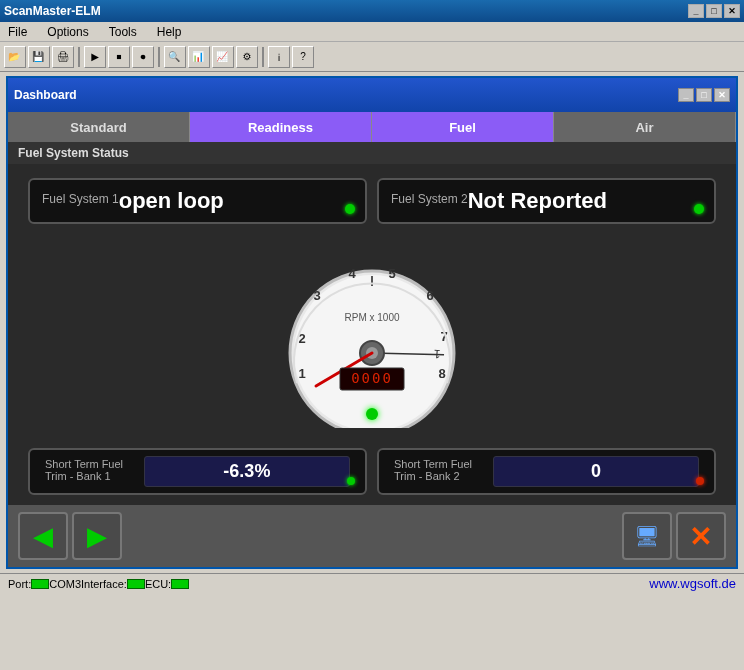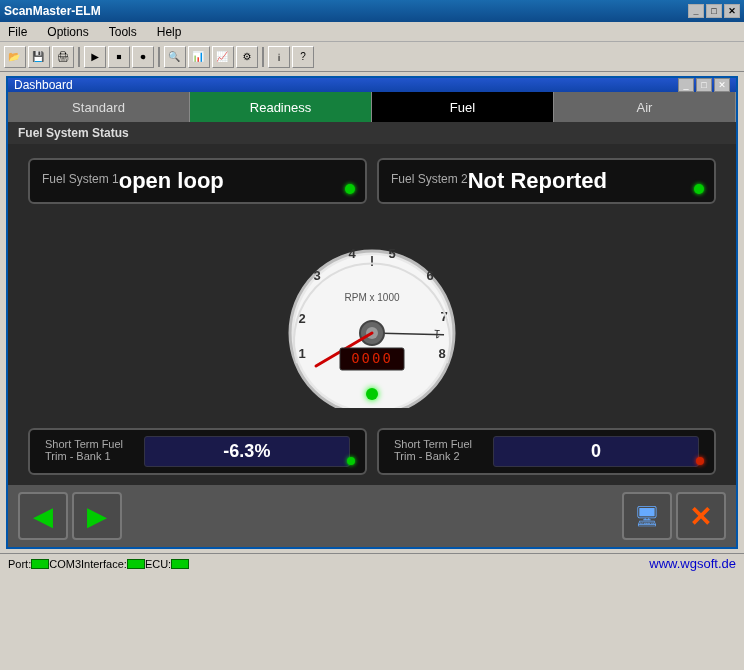--- a/index.html
+++ b/index.html
@@ -88,28 +88,28 @@
     }
 
     
     .dashboard-window {
       margin: 4px 6px;
       border: 2px solid #0055aa;
       background: #1a1a1a;
     }
     .dashboard-titlebar {
       background: linear-gradient(to bottom, #2255cc, #1144aa);
-      height: 14px;
+      height: 34px;
       display: flex;
       align-items: center;
       justify-content: space-between;
       padding: 0 6px;
       color: white;
       font-size: 12px;
-      font-weight: normal;
+      font-weight: bold;
     }
     .dash-title-btns {
       display: flex;
       gap: 2px;
     }
     .dash-title-btn {
       width: 16px;
       height: 14px;
       background: #c0c0c0;
       border: 1px solid #888;
@@ -126,27 +126,27 @@
       display: flex;
       height: 30px;
     }
     .tab {
       flex: 1;
       display: flex;
       align-items: center;
       justify-content: center;
       color: #ddd;
       font-size: 13px;
-      font-weight: normal;
+      font-weight: bold;
       cursor: pointer;
       border-right: 1px solid #888;
       background: #666;
     }
     .tab.active {
-      background: #15803d;
+      background: #8b5cf6;
       color: white;
     }
 
     
     .section-header {
       background: #333;
       color: #ddd;
       padding: 4px 10px;
       font-size: 12px;
       font-weight: bold;
@@ -389,21 +389,21 @@
     </div>
   </div>
 
   <div class="tabs-bar">
     <div class="tab">
       <span>Standard</span>
     </div>
     <div class="tab active">
       <span>Readiness</span>
     </div>
-    <div class="tab active" style="background:#000000;">
+    <div class="tab active" style="background:#8b5cf6;">
       <span>Fuel</span>
     </div>
     <div class="tab">
       <span>Air</span>
     </div>
   </div>
 
   <div class="section-header">
     <span>Fuel System Status</span>
   </div>

